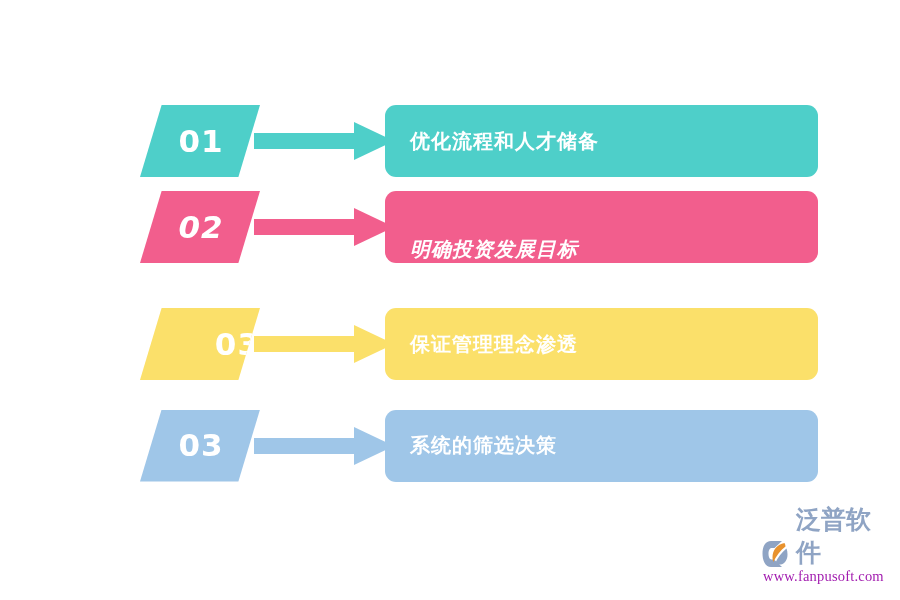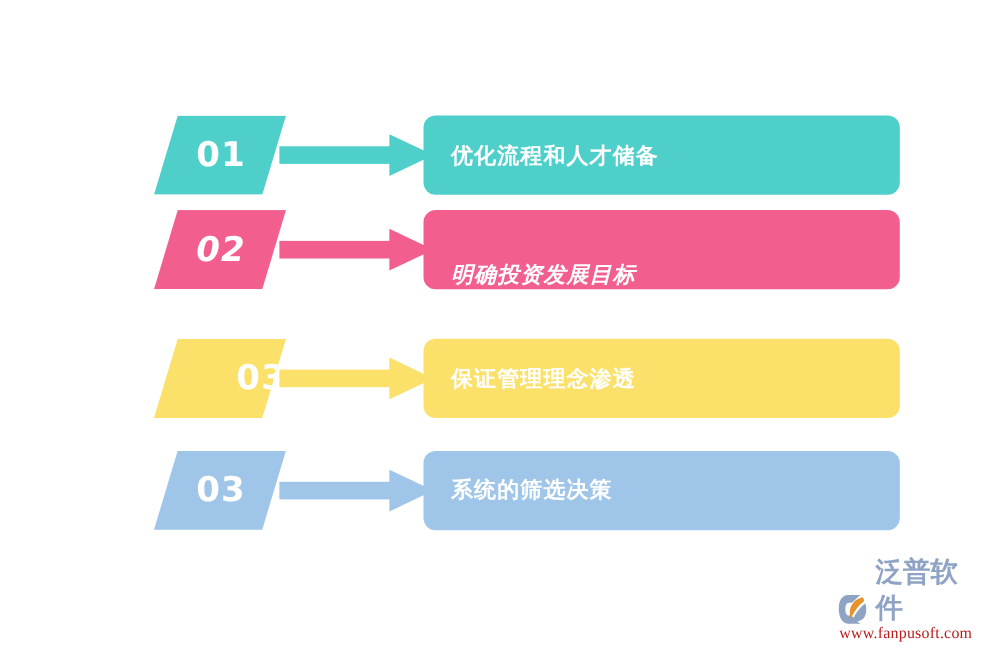--- a/index.html
+++ b/index.html
@@ -120,21 +120,21 @@
   .logo-name {
     font-size: 25px;
     font-weight: bold;
     color: #8fa4c4;
     letter-spacing: 0px;
     margin-left: 2px;
     font-family: "DejaVu Sans", sans-serif;
   }
   .logo-url {
     font-size: 14.5px;
-    color: #b91c1c;
+    color: #a21caf;
     font-family: "Liberation Serif", "DejaVu Serif", serif;
     letter-spacing: 0.2px;
     margin-top: -1px;
     margin-left: 1px;
   }
 </style>
 </head>
 <body>
 
 <div id="diagram">

